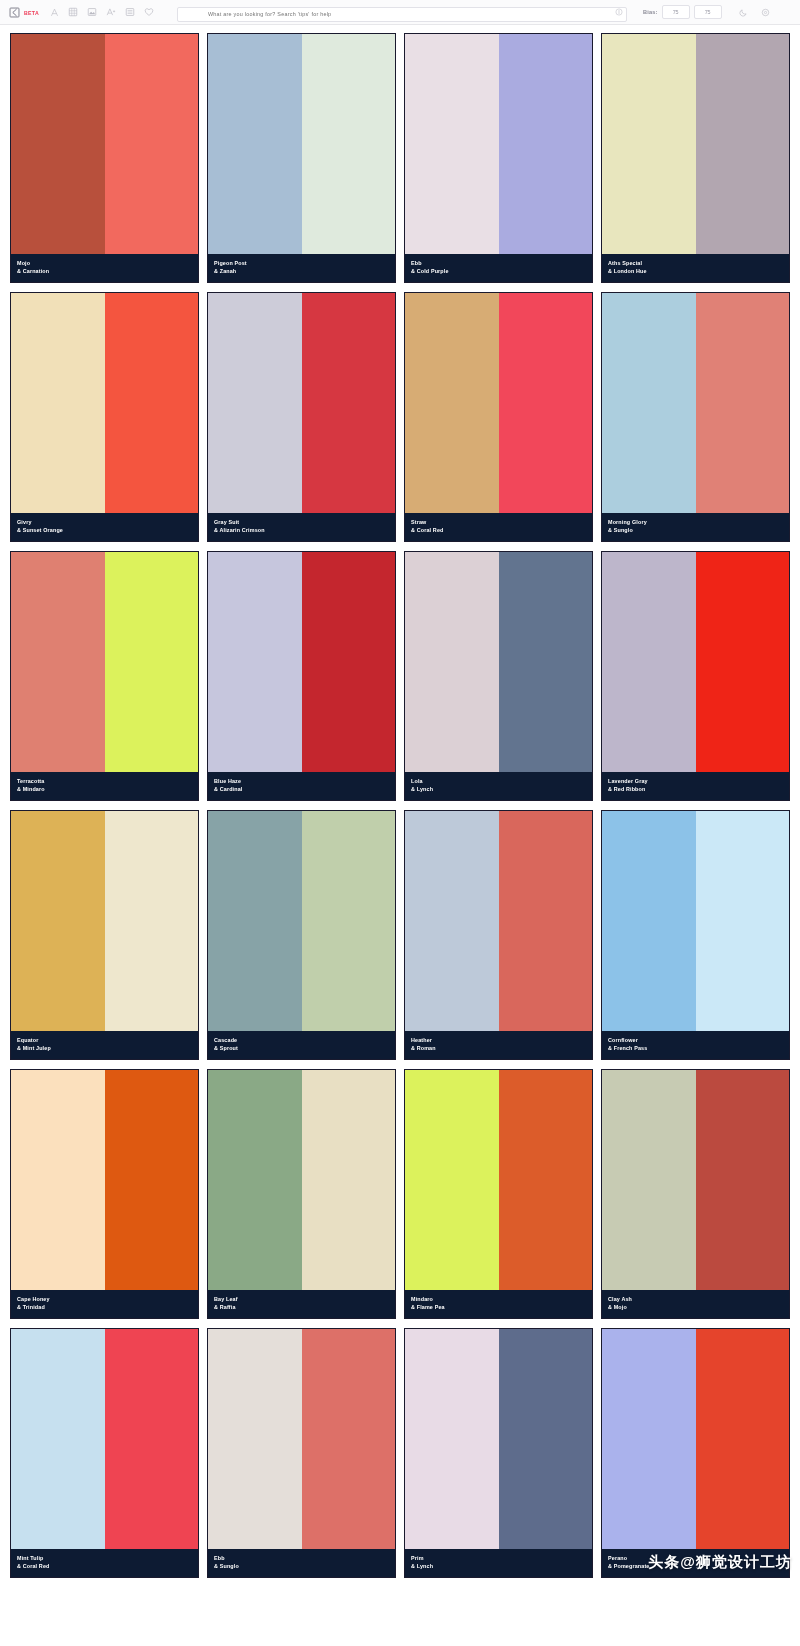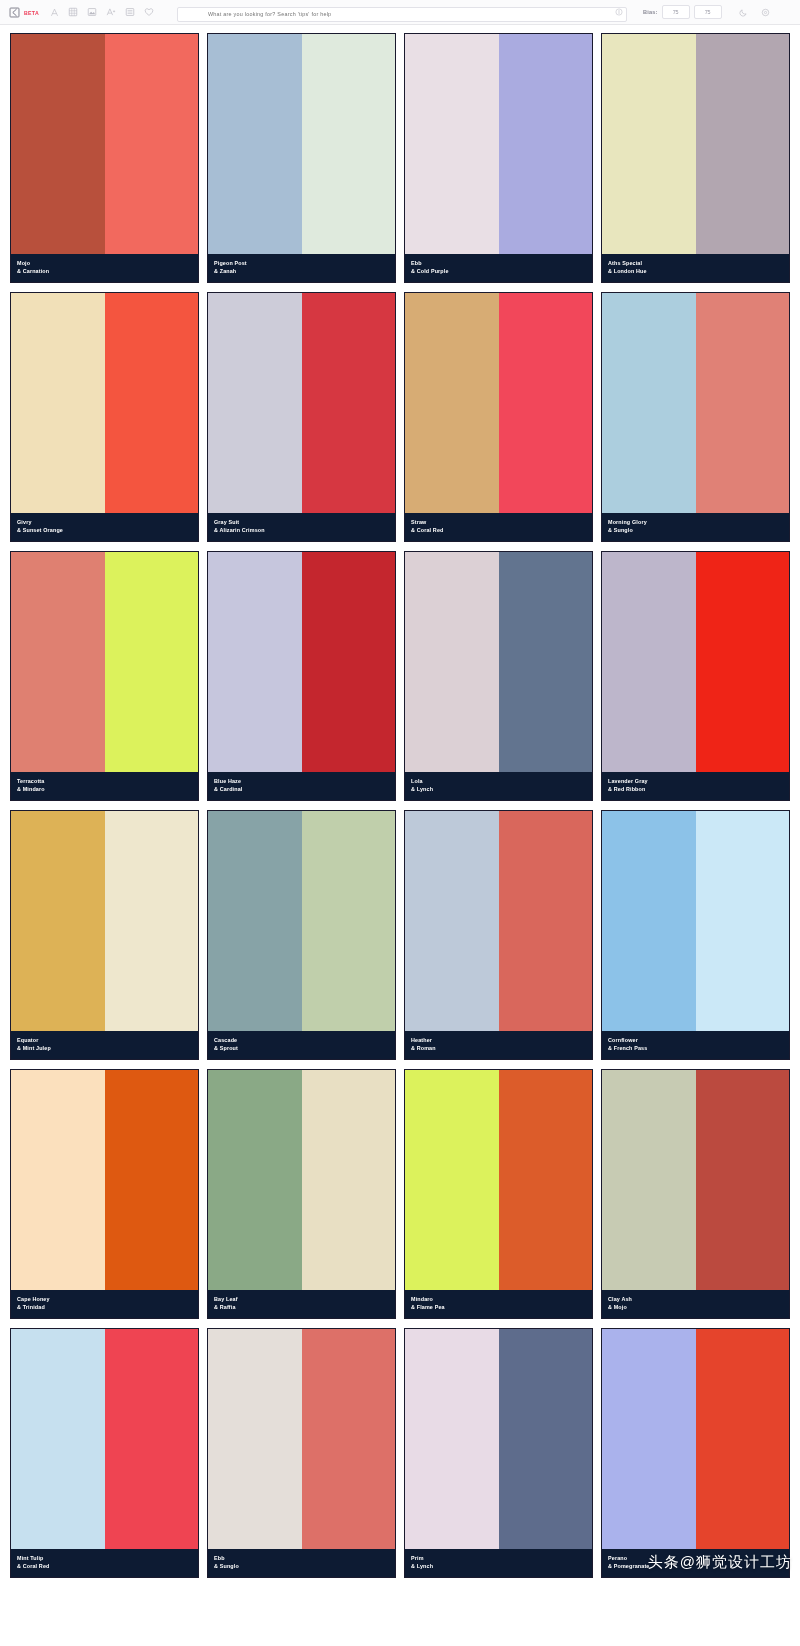--- a/index.html
+++ b/index.html
@@ -136,21 +136,21 @@
     overflow: hidden;
   }
   .lbl.second { font-weight: bold; }
 
   
   .watermark {
     position: absolute;
     right: 8px;
     bottom: 6px;
     font-size: 15px;
-    font-weight: normal;
+    font-weight: bold;
     color: #ffffff;
     letter-spacing: 1px;
     text-shadow: 0 1px 3px rgba(0,0,0,.45);
     z-index: 50;
     pointer-events: none;
   }
   .page-wrap { position: relative; width: 800px; }
 </style>
 </head>
 <body>

